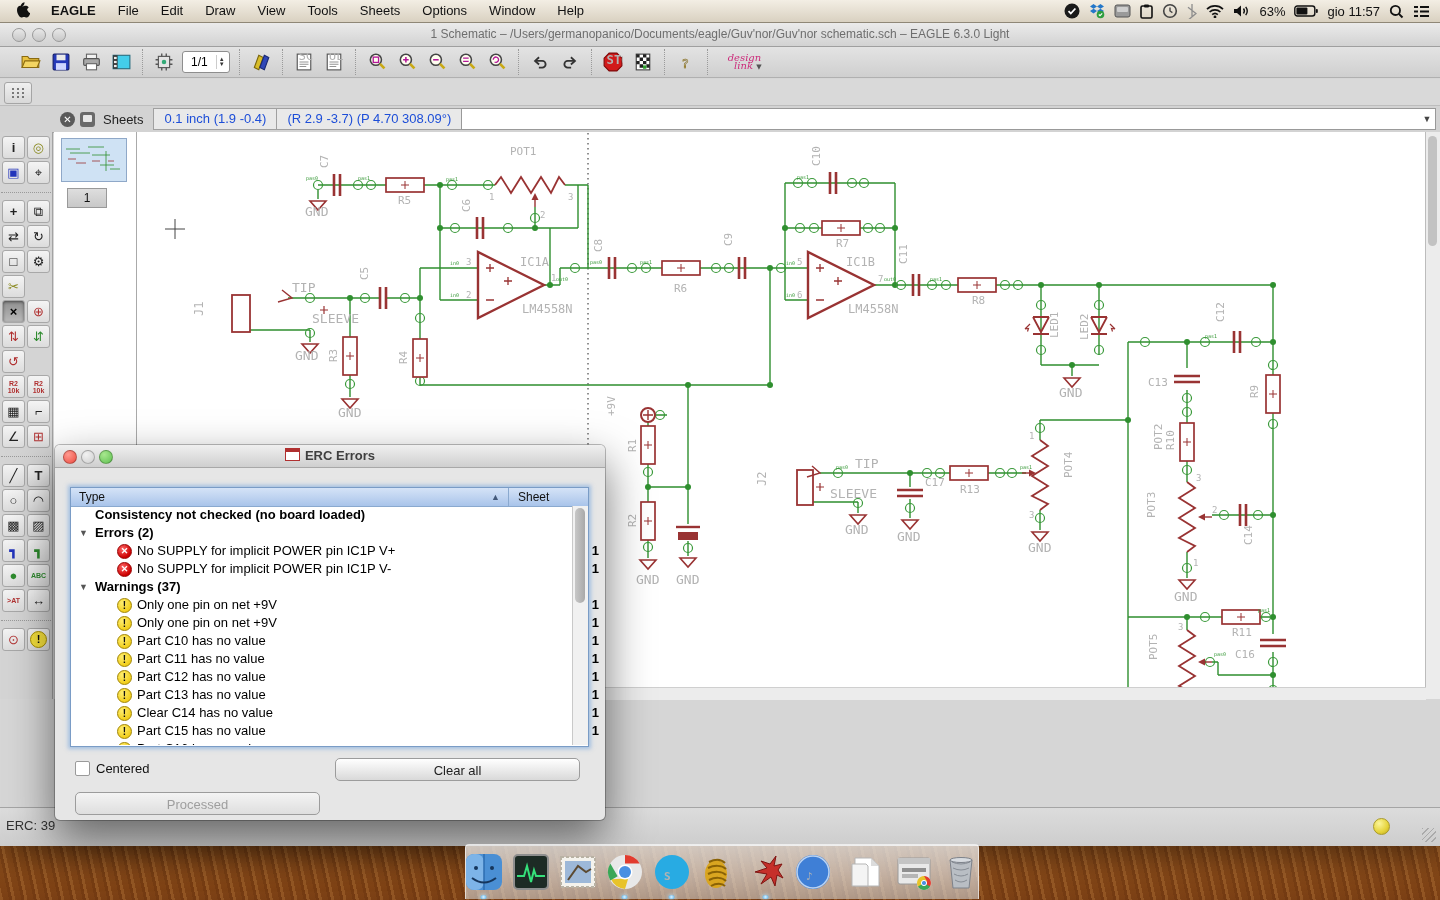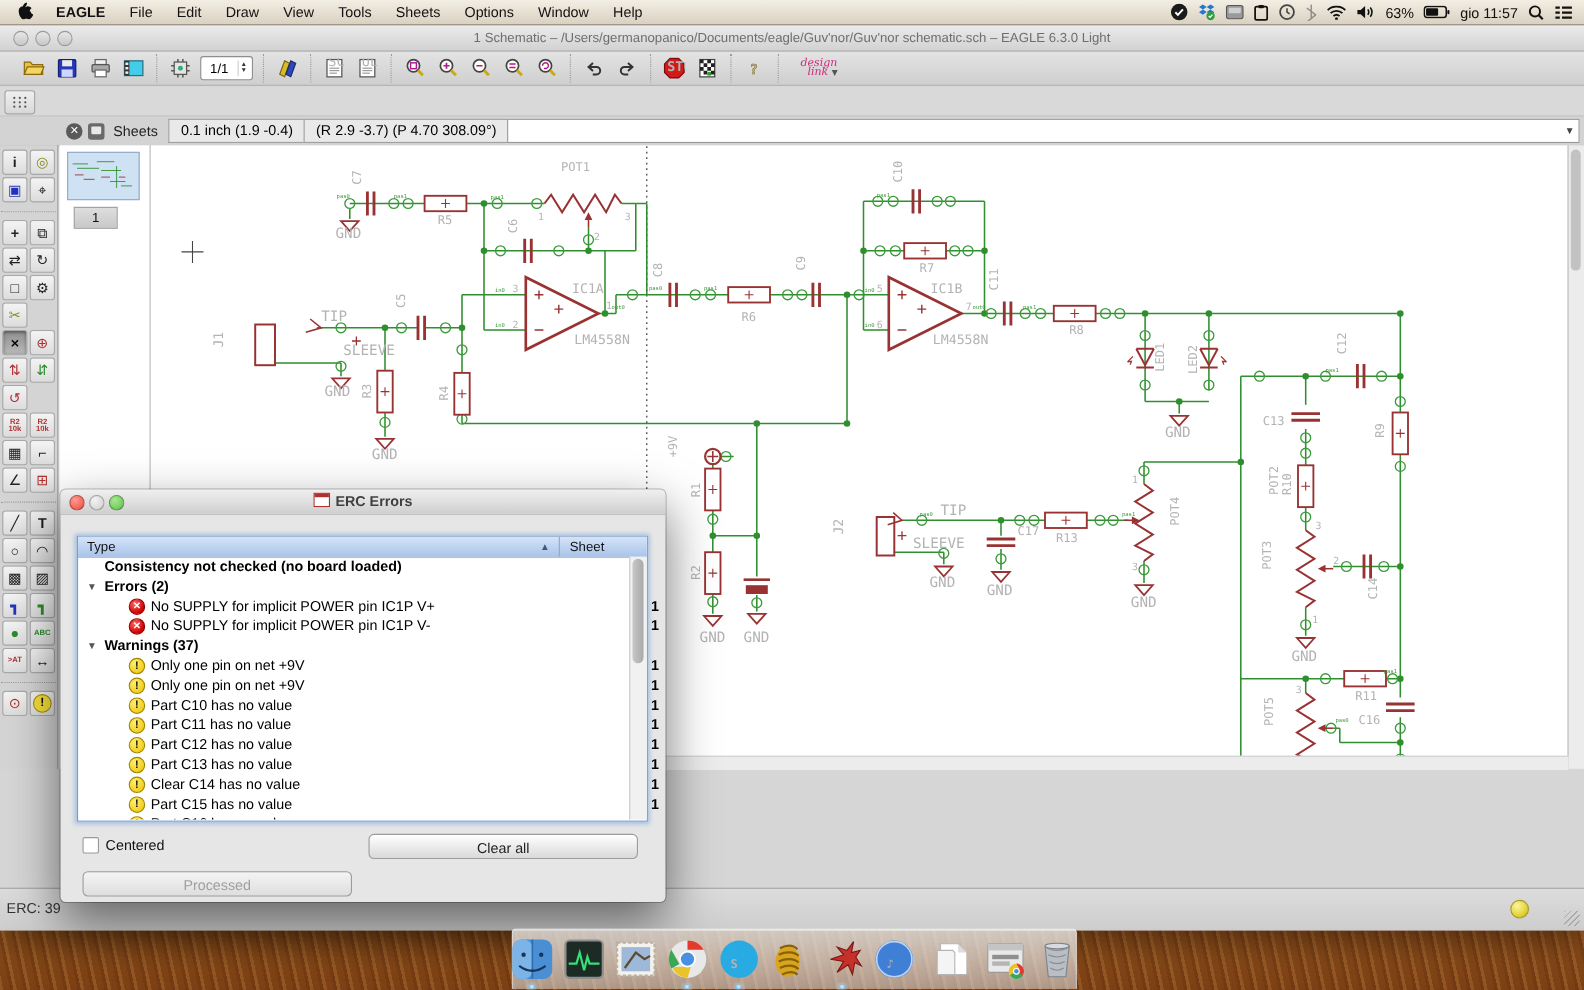--- a/index.html
+++ b/index.html
@@ -36,21 +36,21 @@
   .pagebox{display:flex;align-items:center;background:#fff;border:1px solid #8e8e8e;border-radius:3px;height:20px;padding:0 2px 0 8px;font-size:12px;gap:8px;}
   .stepper{display:flex;flex-direction:column;font-size:6px;color:#333;line-height:5px;padding:2px;border-left:1px solid #ccc;}
   .dl-txt{font-family:"DejaVu Serif",serif;font-style:italic;color:#cc2a7a;font-size:10px;line-height:8px;text-align:left;}
   #subtoolbar{position:absolute;left:0;top:57px;width:100%;height:26px;background:#d9d9d9;border-bottom:1px solid #bdbdbd;}
   .gridbtn{position:absolute;left:4px;top:3px;width:26px;height:20px;background:linear-gradient(#f0f0f0,#d8d8d8);border:1px solid #a5a5a5;border-radius:3px;display:flex;align-items:center;justify-content:center;}
   #contextbar{position:absolute;left:0;top:84px;width:100%;height:26px;background:#d3d3d3;border-bottom:1px solid #a8a8a8;display:flex;align-items:center;}
   .cb-close{width:15px;height:15px;border-radius:50%;background:#5a5a5a;color:#fff;font-size:10px;line-height:15px;text-align:center;margin-left:60px;}
   .cb-detach{width:15px;height:15px;border-radius:3px;background:#6a6a6a;margin-left:5px;position:relative;}
   .cb-detach:after{content:"";position:absolute;left:3px;top:3px;width:9px;height:7px;background:#e8e8e8;border-radius:1px;}
   .cb-tab{font-size:13px;color:#222;padding:0 10px 0 8px;}
-  .cb-field{height:20px;line-height:20px;background:#e9e9e9;border:1px solid #a0a0a0;border-right:none;padding:0 10px;font-size:13px;color:#000000;}
+  .cb-field{height:20px;line-height:20px;background:#e9e9e9;border:1px solid #a0a0a0;border-right:none;padding:0 10px;font-size:13px;color:#1d4ed8;}
   .cb-input{flex:1;height:20px;background:#fff;border:1px solid #999;margin-right:4px;position:relative;display:flex;align-items:center;}
   .cb-input input{flex:1;border:none;outline:none;height:16px;font-size:13px;background:transparent;}
   .cb-dd{width:16px;height:18px;font-size:9px;color:#444;text-align:center;line-height:18px;}
   
   #palette{position:absolute;left:0;top:110px;width:53px;height:567px;background:#d4d4d4;border-right:1px solid #a3a3a3;
     display:flex;flex-wrap:wrap;align-content:flex-start;padding:3px 1px;box-sizing:border-box;}
   .pal{width:23px;height:23px;margin:1px;background:linear-gradient(#f4f4f4,#dcdcdc);border:1px solid #a8a8a8;border-radius:3px;
     font-size:13px;color:#222;display:flex;align-items:center;justify-content:center;padding:0;overflow:hidden;}
   .pal.active{background:linear-gradient(#8f8f8f,#b9b9b9);box-shadow:inset 0 1px 3px rgba(0,0,0,.5);color:#000;font-weight:bold;}
   .pal.ghost{visibility:hidden;}

